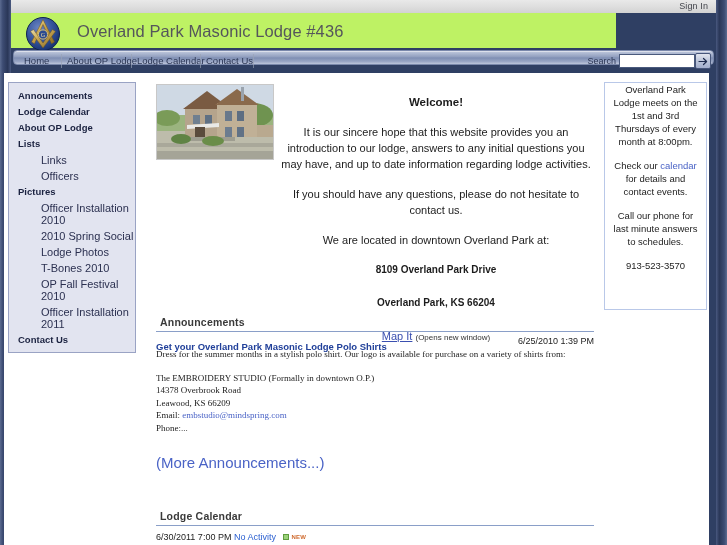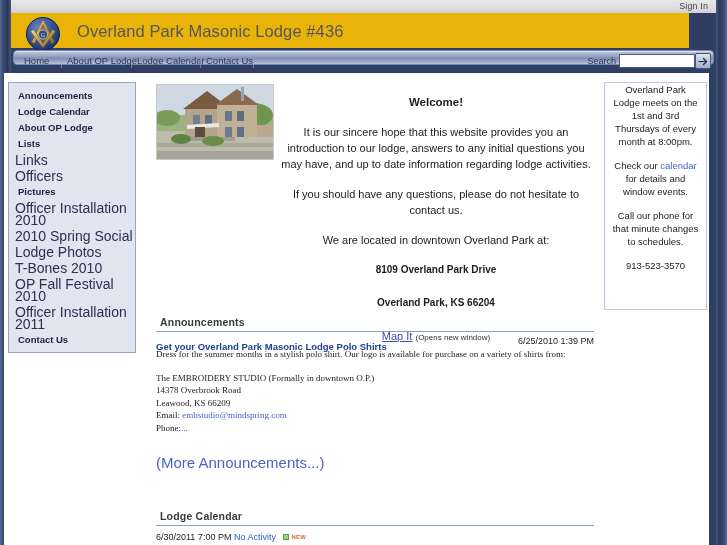--- a/index.html
+++ b/index.html
@@ -38,22 +38,22 @@
   #signin {
     position: absolute; right: 8px; top: 1px;
     font-size: 9px; color: #44464d;
     letter-spacing: .1px;
     cursor: pointer;
   }
 
   
   #header {
     position: absolute; left: 11px; top: 13px;
-    width: 678px; height: 35px;
-    background: #eab308;
+    width: 605px; height: 35px;
+    background: #bef264;
   }
   #logo {
     position: absolute; left: 10px; top: -1px;
     width: 44px; height: 44px;
   }
   #sitetitle {
     position: absolute; left: 66px; top: 9px;
     font-size: 16.5px; color: #55565b;
     font-weight: normal;
     letter-spacing: .1px;
@@ -120,22 +120,22 @@
     width: 128px;
     background: #e2e4f0;
     border: 1px solid #9aa3c4;
     padding: 5px 0 4px 0;
   }
   .ln-top {
     font-size: 9.5px; font-weight: bold; color: #1b2240;
     padding: 2px 0 2px 9px; cursor: pointer; line-height: 12px;
   }
   .ln-sub {
-    font-size: 14px; color: #2b3050;
-    padding: 2px 0 2px 6px; cursor: pointer; line-height: 12px;
+    font-size: 11px; color: #2b3050;
+    padding: 2px 0 2px 32px; cursor: pointer; line-height: 12px;
   }
 
   
   #center {
     position: absolute; left: 152px; top: 9px;
     width: 438px;
   }
   #photo {
     position: absolute; left: 0; top: 2px;
     width: 118px; height: 76px;
@@ -331,23 +331,23 @@
         <p>
           <span id="maplink">Map It</span>
           <span id="mapnote">(Opens new window)</span>
         </p>
       </div>
     </div>
 
     <div id="rightpanel">
       <p>Overland Park Lodge meets on the 1st and 3rd Thursdays of every month at 8:00pm.</p>
       <p>
-        <span>Check our </span><a>calendar</a><span> for details and window events.</span>
+        <span>Check our </span><a>calendar</a><span> for details and contact events.</span>
       </p>
-      <p>Call our phone for that minute changes to schedules.</p>
+      <p>Call our phone for last minute answers to schedules.</p>
       <p>913-523-3570</p>
     </div>
 
     <div class="section" style="top:243px">
       <div class="sec-title">Announcements</div>
       <div class="sec-rule"></div>
 
       <div>
         <div class="ann-head">
           <span class="ann-title">Get your Overland Park Masonic Lodge Polo Shirts</span>

